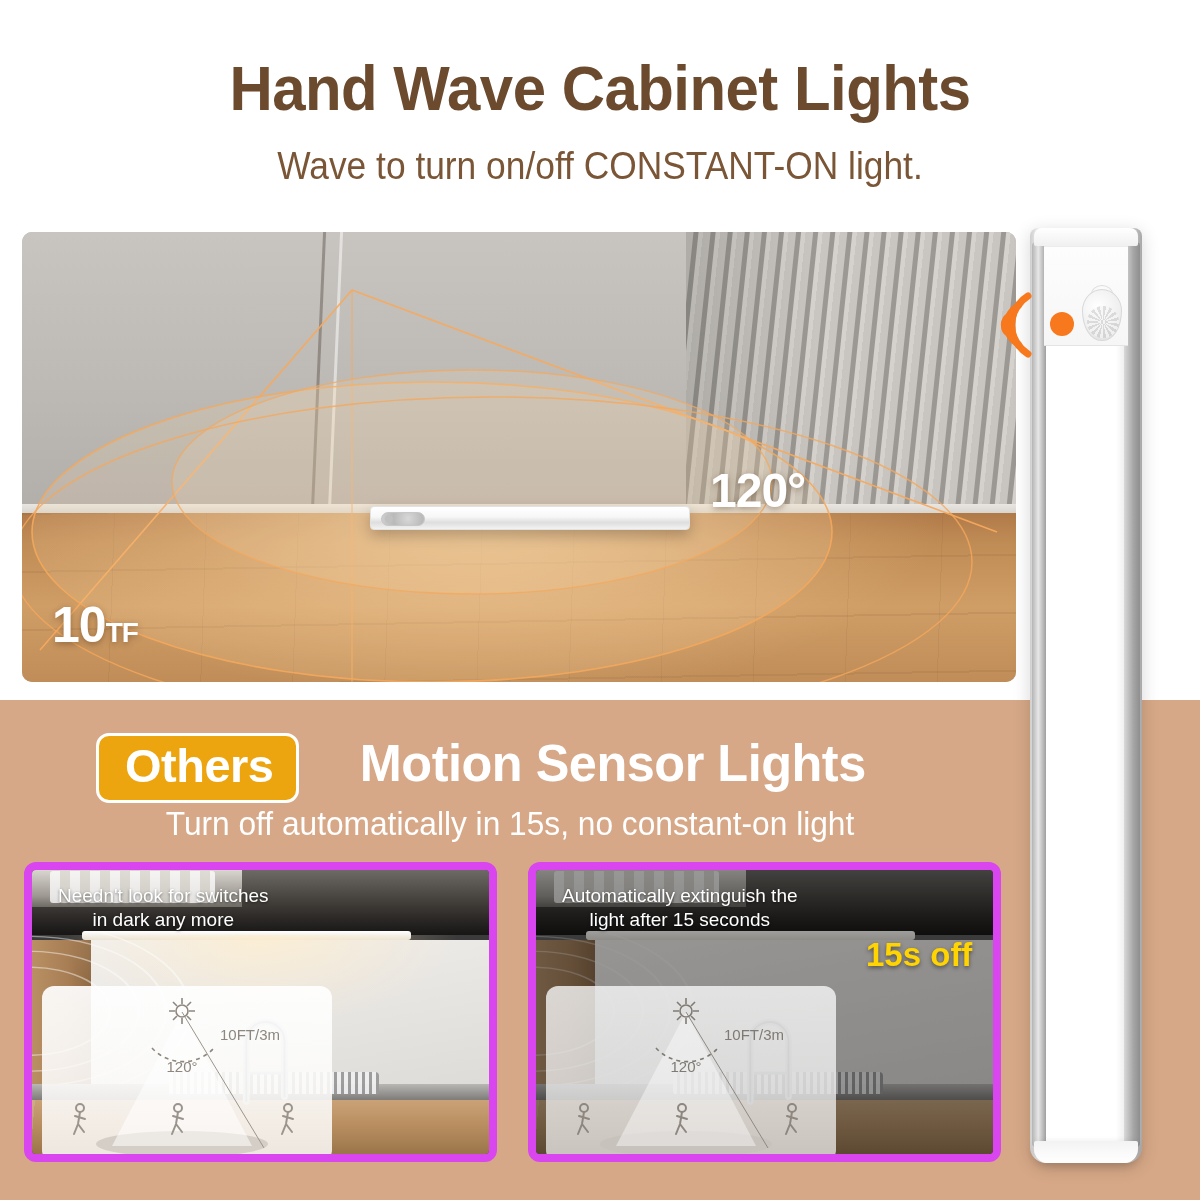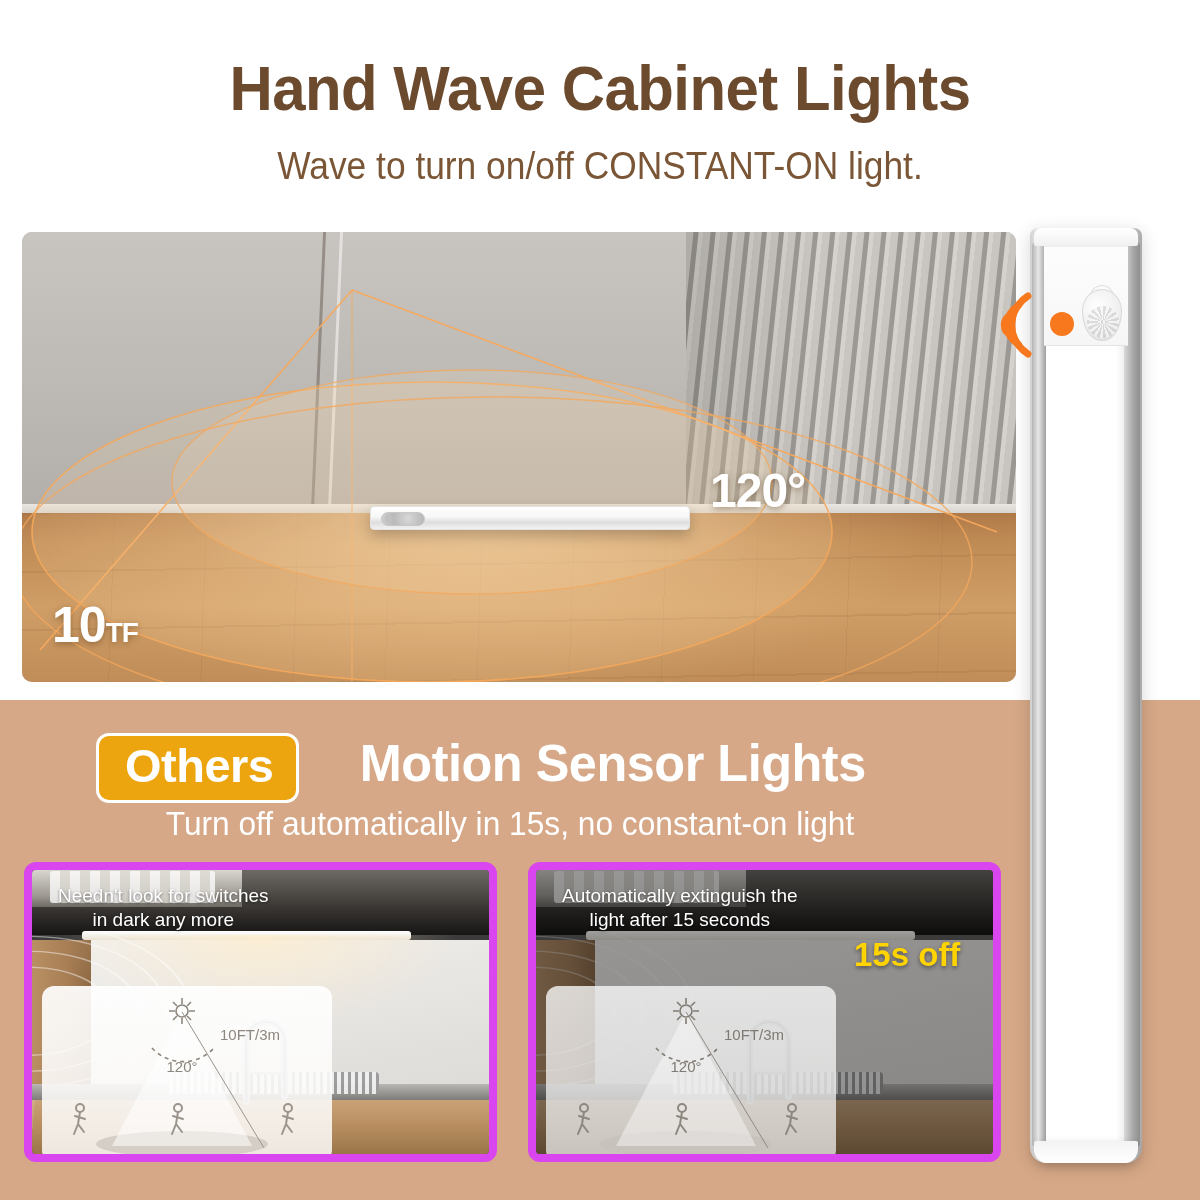--- a/index.html
+++ b/index.html
@@ -261,21 +261,21 @@
   }
   .k-waves{ position:absolute; left:-4%; top:22%; width:70%; height:62%; }
   .panel.right .kitchen{ filter: brightness(.62) saturate(.85); }
 
   .panel-cap{
     position:absolute; left:26px; top:14px;
     color:#ffffff; font-size:19px; line-height:1.28;
     text-shadow:0 1px 3px rgba(0,0,0,.55);
   }
   .badge-15s{
-    position:absolute; left:318px; top:66px;
+    position:absolute; left:330px; top:66px;
     color:#ffd400; font-size:33px; font-weight:bold;
     text-shadow:0 2px 4px rgba(0,0,0,.45);
   }
 
   
   .diagram{
     position:absolute; left:10px; top:116px; width:290px; height:176px;
     background: linear-gradient(180deg, rgba(255,255,255,.92), rgba(250,249,247,.86));
     border-radius:12px;
   }

